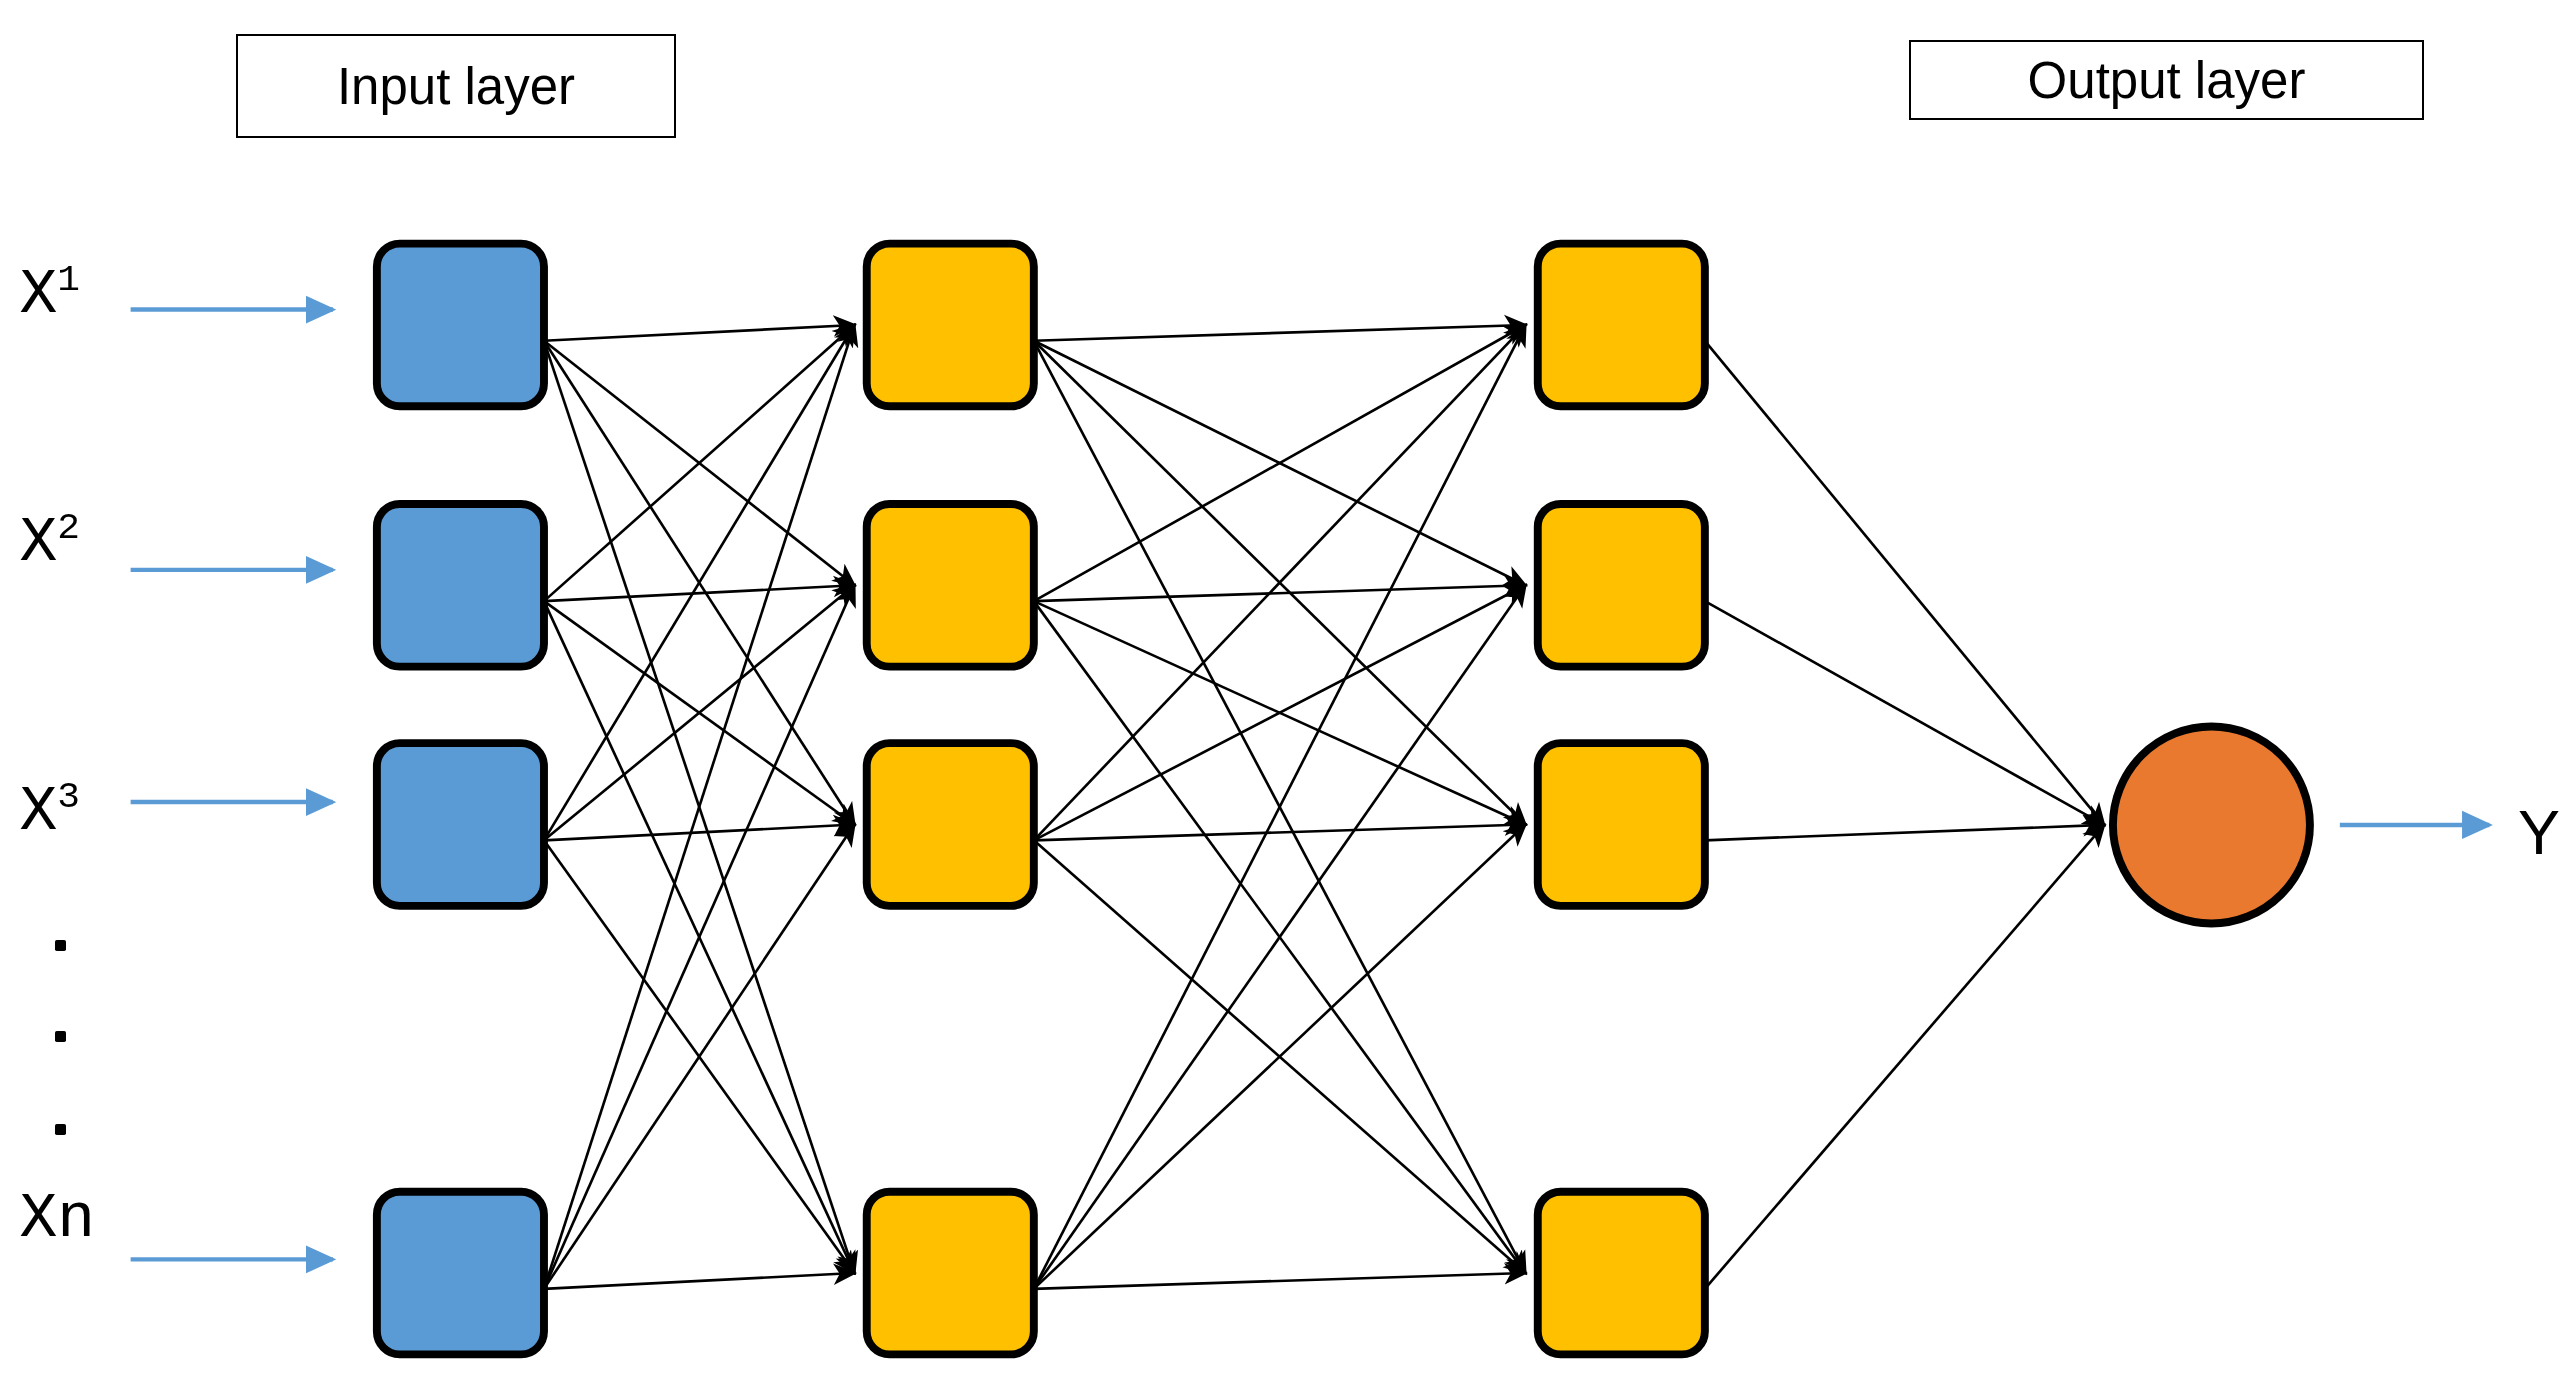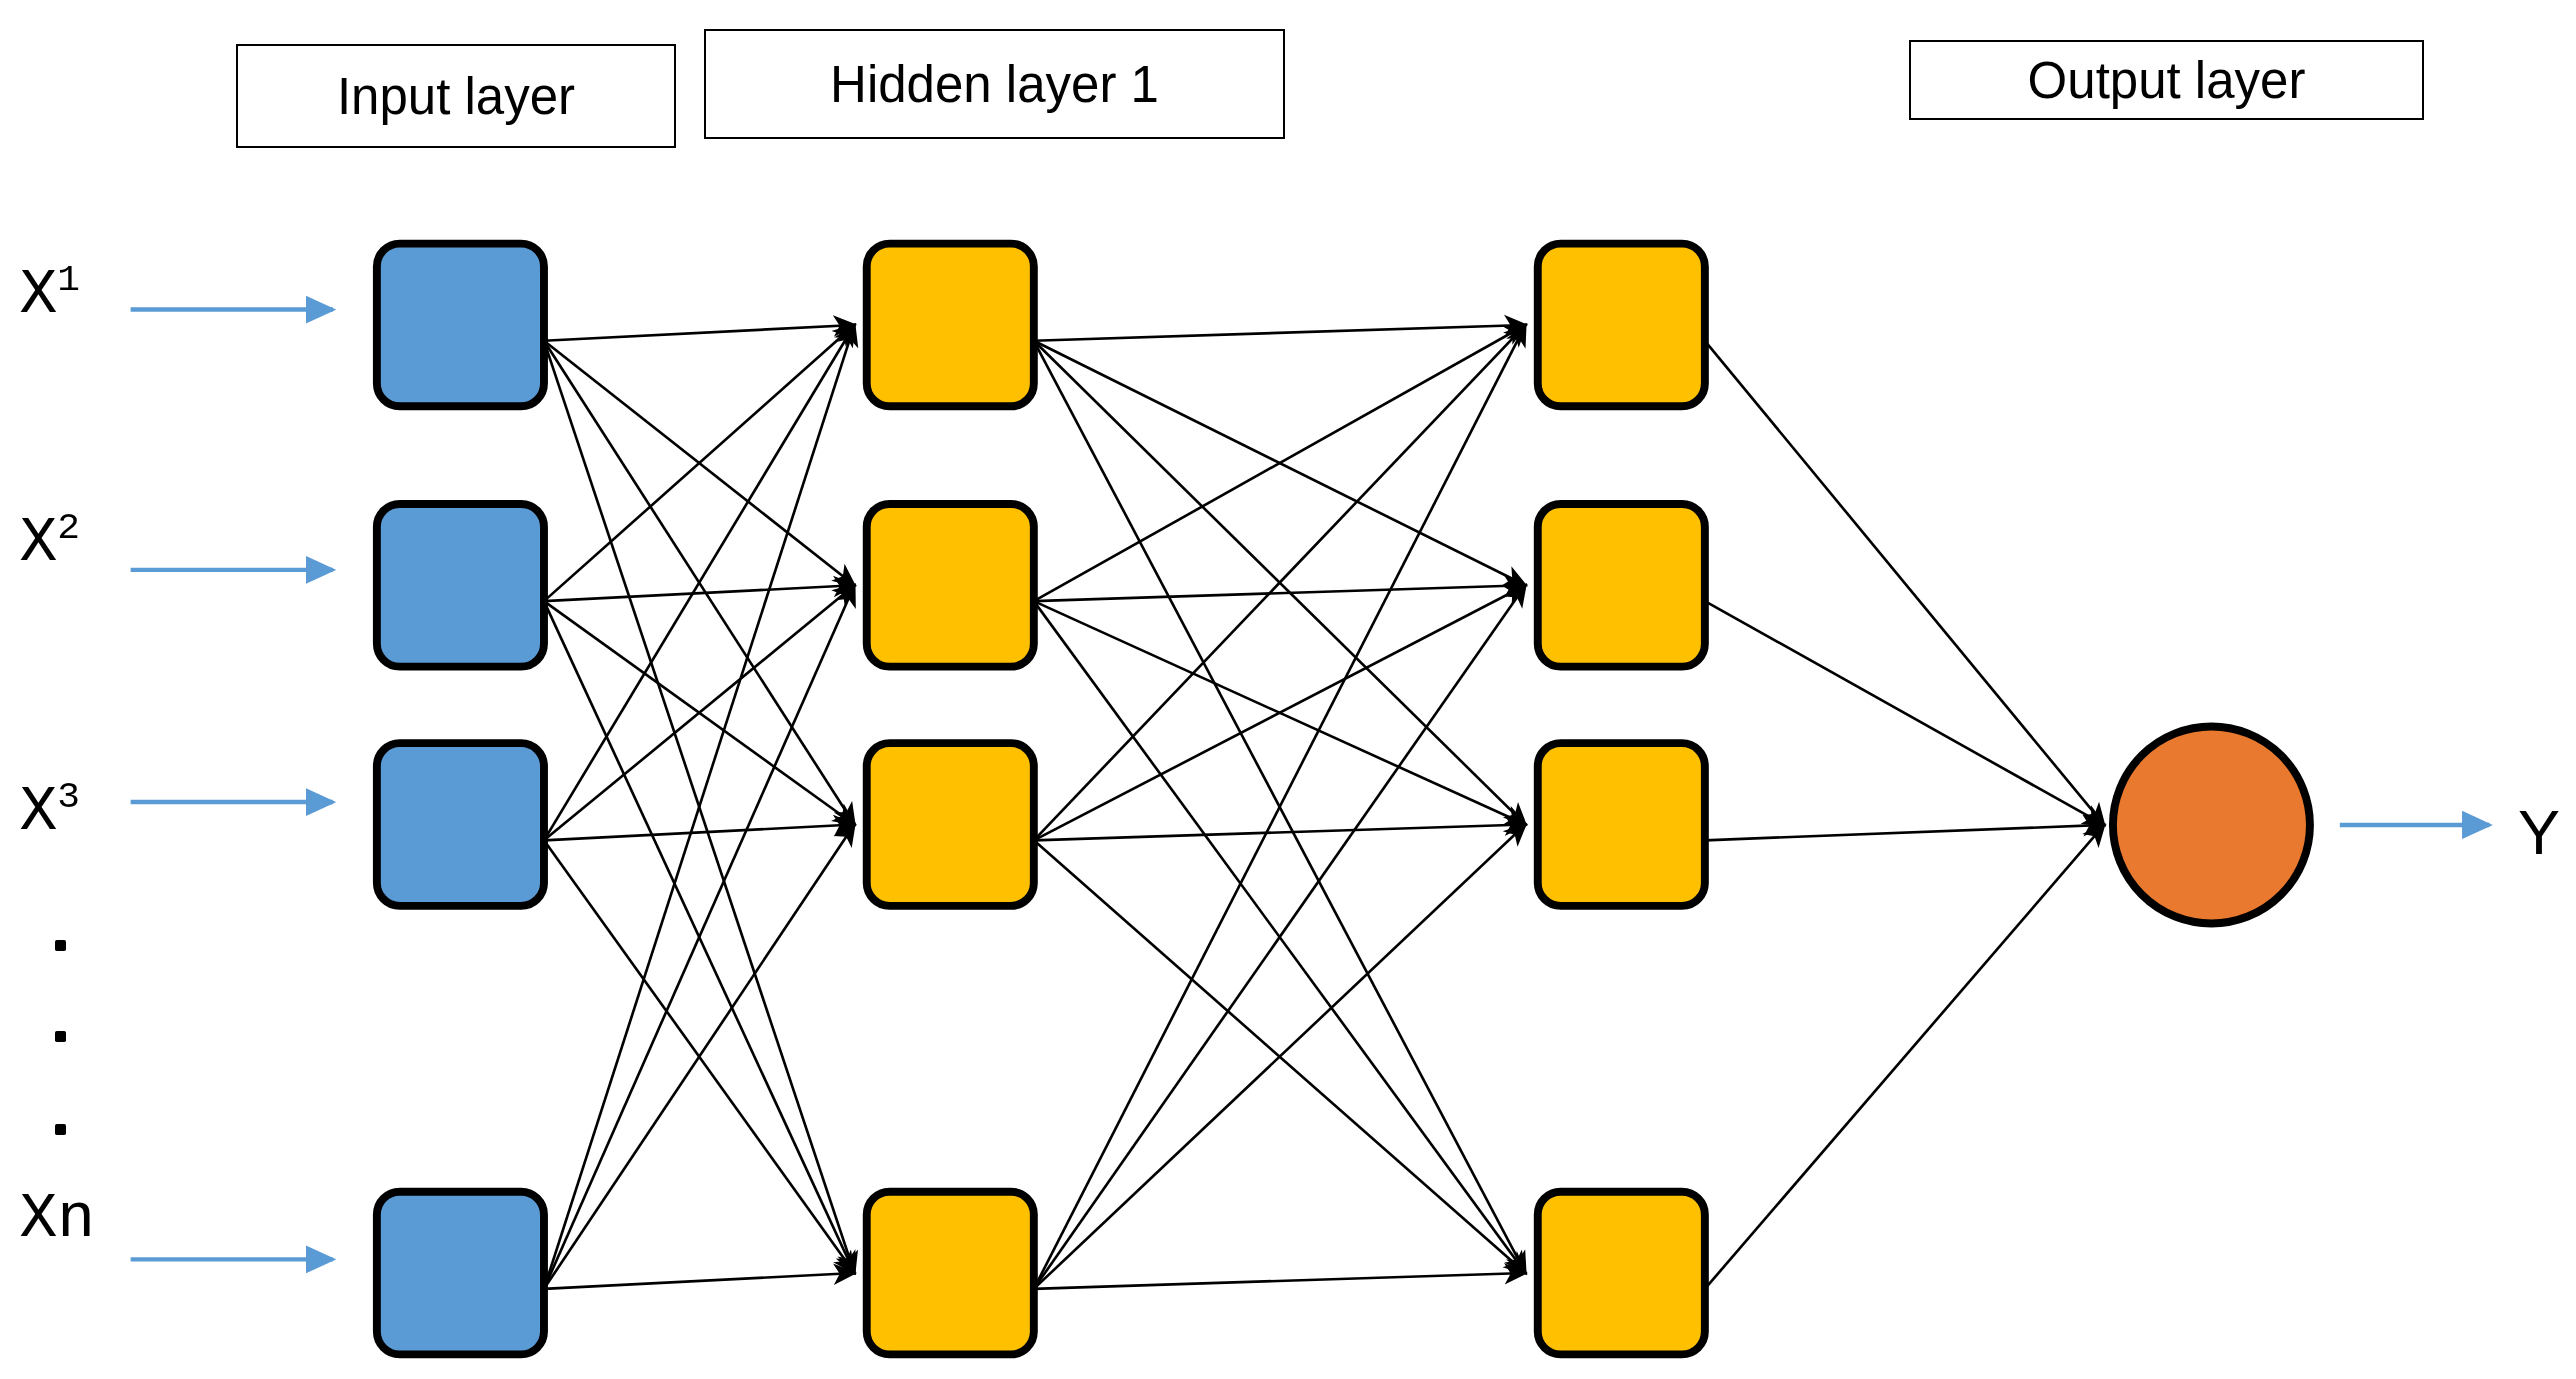--- a/index.html
+++ b/index.html
@@ -164,25 +164,22 @@
       </g>
     <g id="io-layer">
         <line x1="148" y1="352" x2="378" y2="352" class="io-arrow-line" stroke="#5B9BD5" marker-end="url(#bah)"></line>
         <line x1="148" y1="648" x2="378" y2="648" class="io-arrow-line" stroke="#5B9BD5" marker-end="url(#bah)"></line>
         <line x1="148" y1="912" x2="378" y2="912" class="io-arrow-line" stroke="#5B9BD5" marker-end="url(#bah)"></line>
         <line x1="148" y1="1432" x2="378" y2="1432" class="io-arrow-line" stroke="#5B9BD5" marker-end="url(#bah)"></line>
         <line x1="2660" y1="938" x2="2830" y2="938" class="io-arrow-line" stroke="#5B9BD5" marker-end="url(#bah)"></line>
       </g>
   </svg>
 
-  <div class="layer-box" id="cap0" style="left: 236px; top: 44px; width: 440px; height: 104px; border-color: rgb(0, 0, 0);">
+  <div class="layer-box" id="cap0" style="left: 236px; top: 34px; width: 440px; height: 104px; border-color: rgb(0, 0, 0);">
     <span>Input layer</span>
-  </div>
-  <div class="layer-box" id="cap1" style="left: 704px; top: 29px; width: 581px; height: 110px; border-color: rgb(0, 0, 0);">
-    <span>Hidden layer 1</span>
   </div>
   <div class="layer-box" id="cap3" style="left: 1909px; top: 40px; width: 515px; height: 80px; border-color: rgb(0, 0, 0);">
     <span>Output layer</span>
   </div>
 
   <div class="feat-label" id="feat0" style="left: 19.4px; top: 264px;"><span>X</span><sup>1</sup></div>
   <div class="feat-label" id="feat1" style="left: 19.4px; top: 512px;"><span>X</span><sup>2</sup></div>
   <div class="feat-label" id="feat2" style="left: 19.4px; top: 757px; margin-top: 24px;"><span>X</span><sup>3</sup></div>
   <div class="feat-label" id="feat3" style="left: 19.4px; top: 1188px;"><span>Xn</span></div>
 

